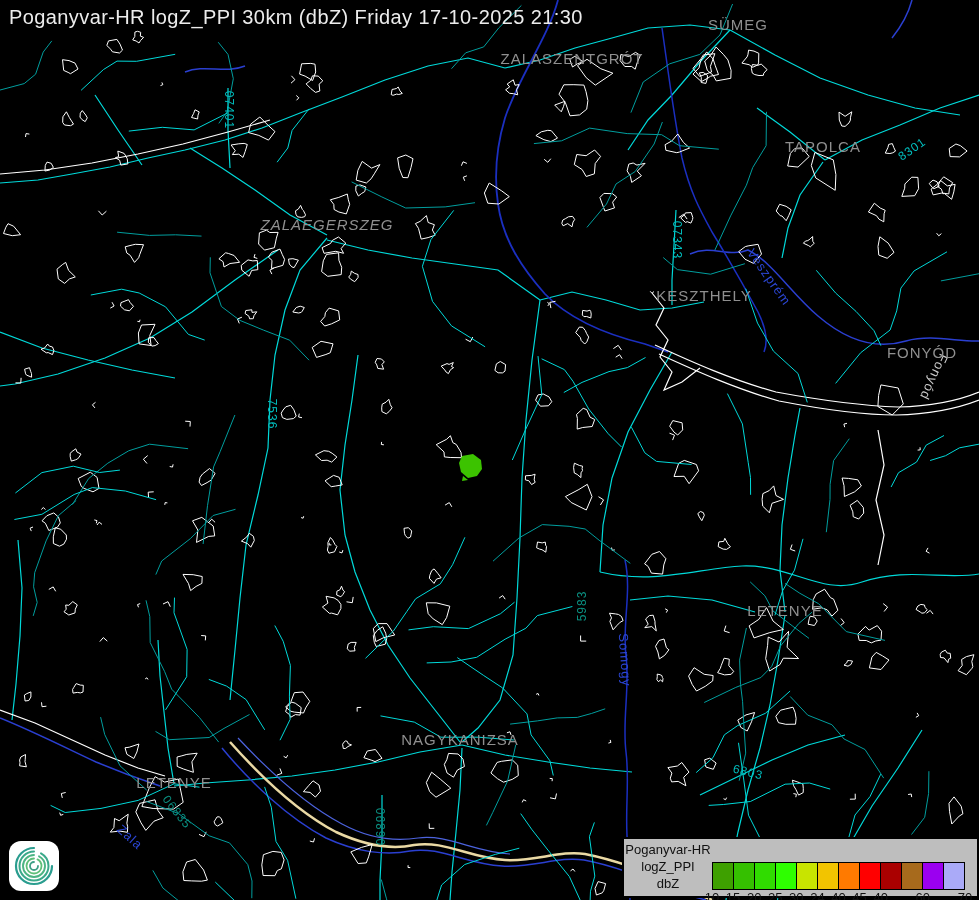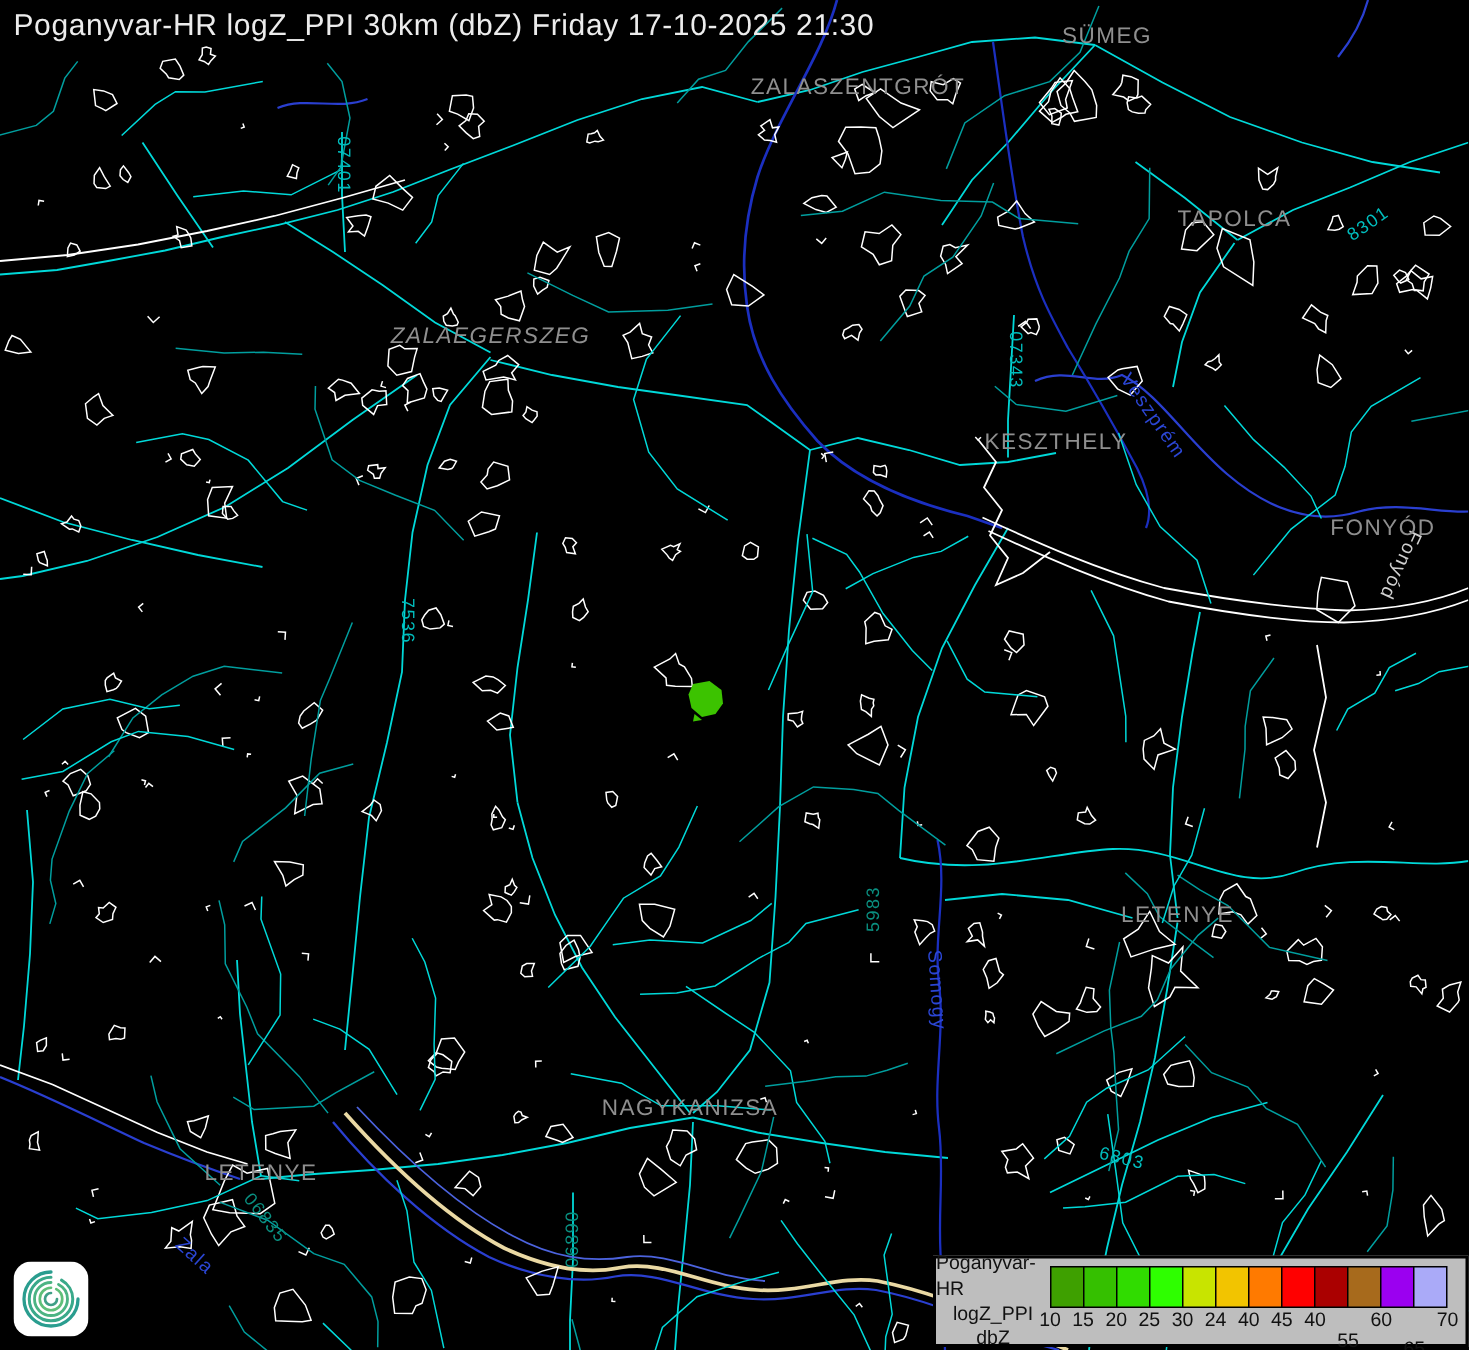--- a/index.html
+++ b/index.html
@@ -9,23 +9,23 @@
   #map-svg{position:absolute;left:0;top:0;}
   #title-bar{position:absolute;left:9px;top:6px;font-size:20px;color:#ececec;
              letter-spacing:.4px;white-space:nowrap;z-index:30;}
   .city{position:absolute;transform:translate(-50%,-50%);font-size:15px;
         color:var(--city_label,#8f8f8f);letter-spacing:1px;white-space:nowrap;z-index:20;}
   .rlabel{position:absolute;font-size:12px;letter-spacing:1px;white-space:nowrap;z-index:18;}
   .region{position:absolute;font-size:13px;letter-spacing:1px;white-space:nowrap;z-index:18;}
   #legend{position:absolute;left:622px;top:837px;width:357px;height:61px;
           background:var(--legend_bg,#bebebe);border:2px solid #000;box-sizing:border-box;
           display:flex;z-index:40;}
-  #legend-text{width:76px;display:flex;flex-direction:column;justify-content:center;
+  #legend-text{width:88px;display:flex;flex-direction:column;justify-content:center;
                align-items:center;font-size:13px;color:var(--legend_text,#111);line-height:1.3;}
-  #legend-barwrap{flex:1;position:relative;padding-top:5px;}
+  #legend-barwrap{flex:1;position:relative;padding-top:23px;}
   #legend-cells{display:flex;height:26px;margin-right:12px;}
   .cell{flex:1;height:26px;border:1px solid #000;margin-left:-1px;}
   .cell:first-child{margin-left:0;}
   #legend-ticks{position:relative;height:18px;margin-right:12px;}
   #legend-ticks span{position:absolute;top:2px;transform:translateX(-50%);
                      font-size:13px;color:var(--legend_text,#111);}
   #logo{position:absolute;left:9px;top:841px;z-index:40;}
 </style>
 </head>
 <body>

